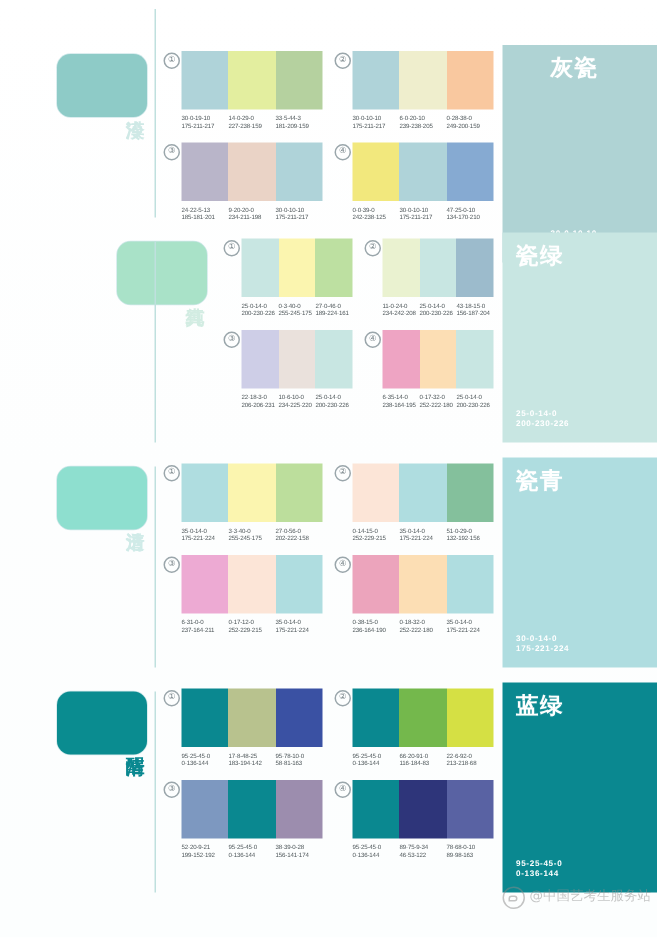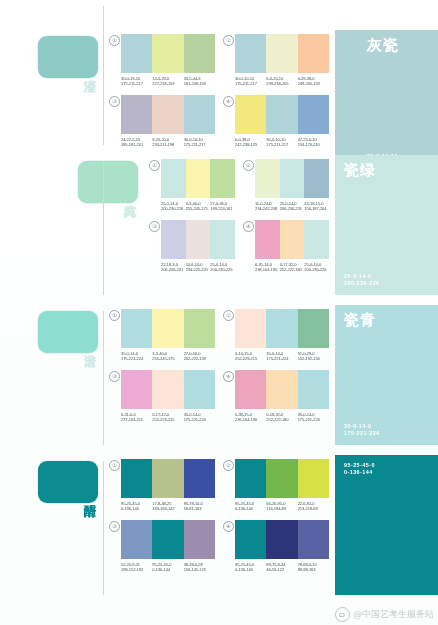--- a/index.html
+++ b/index.html
@@ -152,21 +152,21 @@
     font-weight: 700;
     letter-spacing: 0.45px;
     font-family: "Liberation Sans", sans-serif;
   }
   .panel-codes span { display: block; }
 
   
   .watermark {
     position: absolute;
     right: 4px;
-    bottom: 3px;
+    bottom: 19px;
     display: flex;
     align-items: center;
     gap: 3px;
     opacity: 0.5;
     pointer-events: none;
   }
   .wm-logo {
     width: 13px;
     height: 13px;
     border-radius: 50%;
@@ -615,20 +615,21 @@
             <span class="rgb">46-53-122</span>
           </div>
           <div class="code">
             <span class="cmyk">78-68-0-10</span>
             <span class="rgb">89-98-163</span>
           </div>
         </div>
       </div>
     </div>
     <div class="panel" style="height: 140px; background-color: rgb(10, 136, 144);">
+      <div class="panel-name">蓝绿</div>
       <div class="panel-codes">
         <span>95-25-45-0</span>
         <span>0-136-144</span>
       </div>
     </div>
   </div>
 
   <div class="watermark">
     <div class="wm-logo"></div>
     <div class="wm-text">@中国艺考生服务站</div>

